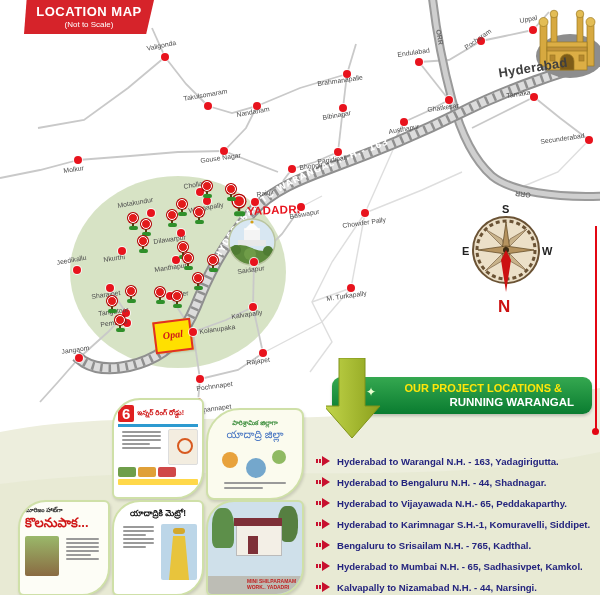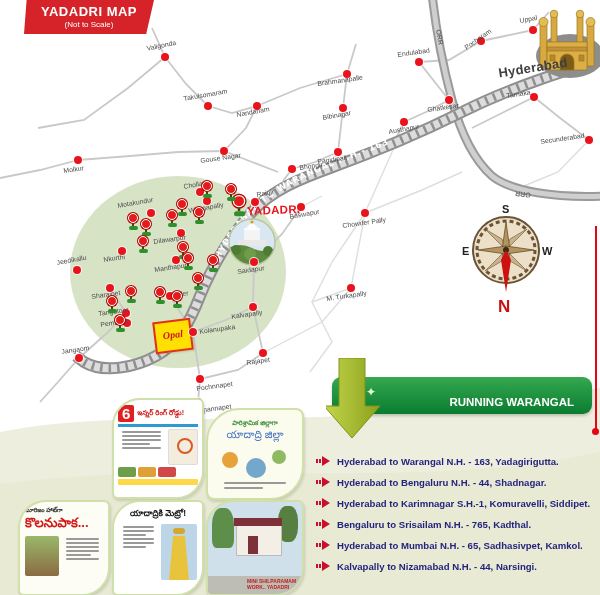--- a/index.html
+++ b/index.html
@@ -134,21 +134,21 @@
     <path id="nhLabelPath" d="M206,290 C220,252 240,222 262,204 C290,182 330,166 368,152 C400,140 436,126 470,112" fill="none"></path>
     <text style="font:bold 8.5px 'DejaVu Sans',sans-serif;letter-spacing:1px" fill="#ffffff">
       <textPath href="#nhLabelPath" startOffset="10%">HYDERABAD TO WARANGAL N.H.- 163</textPath>
     </text>
 
     <text x="436" y="30" fill="#6a6a6a" style="font:bold 7px 'Liberation Sans',sans-serif" transform="rotate(80 436 30)">ORR</text>
     <text x="531" y="193" fill="#6a6a6a" style="font:bold 7px 'Liberation Sans',sans-serif" transform="rotate(187 531 193)">ORR</text>
   </svg>
 
   <div class="ribbon">
-    <div class="t1">YADADRI MAP</div>
+    <div class="t1">LOCATION MAP</div>
     <div class="t2">(Not to Scale)</div>
   </div>
 
   <svg class="abs" width="70" height="85" style="left:532px;top:2px;">
     <ellipse cx="38" cy="54" rx="34" ry="22" fill="#8d8d8d"></ellipse>
     <g stroke="#9c7a22" stroke-width="0.7">
       <rect x="8" y="22" width="7" height="42" fill="#d7a940"></rect>
         <circle cx="11.5" cy="20" r="4.5" fill="#e3bd55"></circle>
       <rect x="55" y="22" width="7" height="42" fill="#d7a940"></rect>
         <circle cx="58.5" cy="20" r="4.5" fill="#e3bd55"></circle>
@@ -385,39 +385,48 @@
       </div>
     </div>
 
   <svg class="abs" width="60" height="82" style="left:326px;top:358px;z-index:5;">
     <polygon points="13,0 39,0 39,48 54,48 26,80 -2,48 13,48" fill="url(#gArrow)" stroke="#7f921a" stroke-width="1"></polygon>
   </svg>
 
   <div class="pbanner">
     <span class="sparkle1">✦</span>
     <span class="sparkle2">✦</span>
+    <div class="l1">OUR PROJECT LOCATIONS &amp;</div>
     <div class="l2">RUNNING WARANGAL</div>
   </div>
 
   <ul class="plist">
       <li>
         <span>
           <svg width="14" height="10">
             <path d="M0 3h2v4H0zM3 3h2v4H3zM6 0l8 5-8 5z" fill="#c8102e"></path>
           </svg>
         </span>
         <span class="txt">Hyderabad to Warangal N.H. - 163, Yadagirigutta.</span>
       </li>
       <li>
         <span>
           <svg width="14" height="10">
             <path d="M0 3h2v4H0zM3 3h2v4H3zM6 0l8 5-8 5z" fill="#c8102e"></path>
           </svg>
         </span>
         <span class="txt">Hyderabad to Bengaluru N.H. - 44, Shadnagar.</span>
+      </li>
+      <li>
+        <span>
+          <svg width="14" height="10">
+            <path d="M0 3h2v4H0zM3 3h2v4H3zM6 0l8 5-8 5z" fill="#c8102e"></path>
+          </svg>
+        </span>
+        <span class="txt">Hyderabad to Vijayawada N.H.- 65, Peddakaparthy.</span>
       </li>
       <li>
         <span>
           <svg width="14" height="10">
             <path d="M0 3h2v4H0zM3 3h2v4H3zM6 0l8 5-8 5z" fill="#c8102e"></path>
           </svg>
         </span>
         <span class="txt">Hyderabad to Karimnagar S.H.-1, Komuravelli, Siddipet.</span>
       </li>
       <li>

